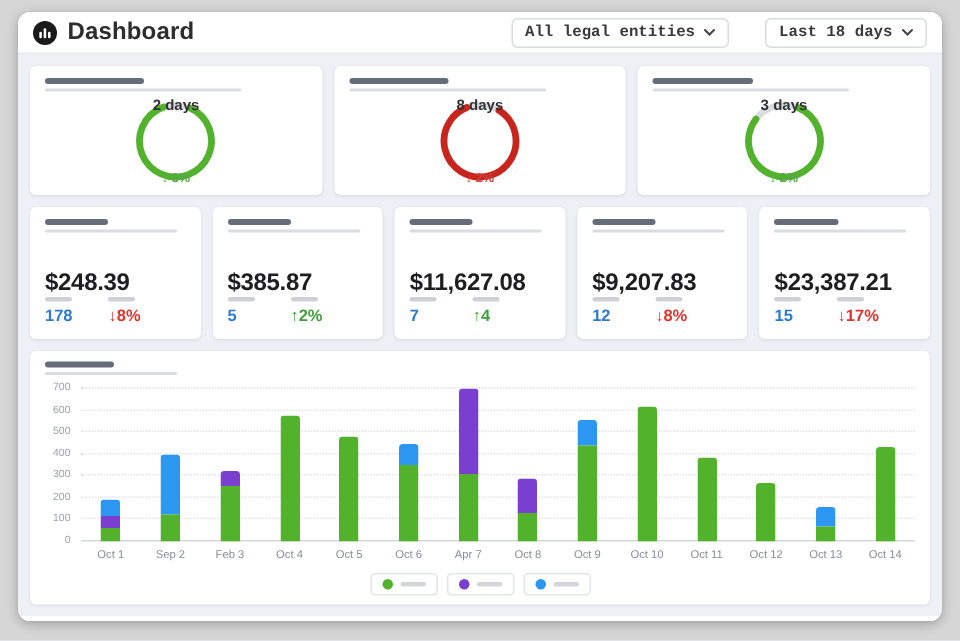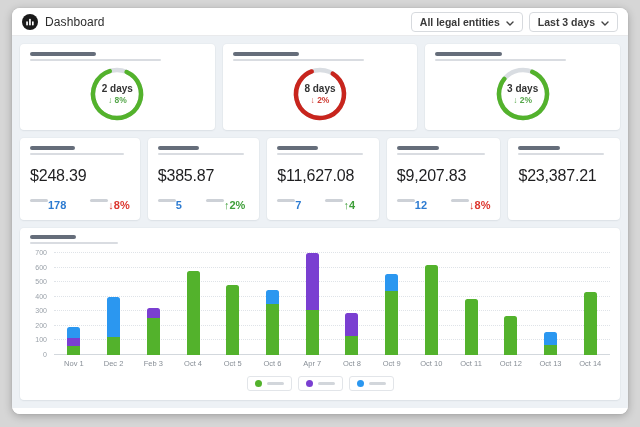--- a/index.html
+++ b/index.html
@@ -9,50 +9,50 @@
     position:absolute; left:12px; top:8px; right:12px; bottom:13px;
     background:#fff; border-radius:8px; overflow:hidden;
     box-shadow:0 2px 8px rgba(0,0,0,.25), 0 0 1px rgba(0,0,0,.2);
     display:flex; flex-direction:column;
   }
   
   .hdr { height:28px; flex:0 0 28px; display:flex; align-items:center; justify-content:space-between;
          padding:0 10px; border-bottom:1px solid #e9eaec; background:#fff; }
   .hdr-left { display:flex; align-items:center; gap:7px; }
   .logo { width:16px; height:16px; border-radius:50%; background:#1a1a1a; display:flex; align-items:center; justify-content:center; }
-  .title { font-size:12px; font-weight:400; color:#2d2d2d; letter-spacing:.1px; }
-  .hdr-right { display:flex; gap:6px; }
+  .title { font-size:16px; font-weight:700; color:#2d2d2d; letter-spacing:.1px; }
+  .hdr-right { display:flex; gap:24px;font-family:Liberation Mono, monospace; }
   .filter-btn { display:flex; align-items:center; gap:6px; background:#fff; border:1px solid #d7dade;
                 border-radius:4px; padding:3px 8px; font-family:inherit; font-size:10.5px; font-weight:600; color:#3a3a3a; cursor:pointer; }
   .chev { display:block; }
   
   .main { flex:1 1 auto; background:#edf1f5; padding:8px; display:flex; flex-direction:column; gap:8px; }
   .spacer { flex:0 0 6px; background:#fff; }
   .card { background:#fff; border-radius:4px; box-shadow:0 1px 2px rgba(20,30,50,.06), 0 0 0 1px rgba(20,30,50,.02); }
   .row1 { display:grid; grid-template-columns:repeat(3,1fr); gap:8px; flex:0 0 86px; }
   .row2 { display:grid; grid-template-columns:repeat(5,1fr); gap:8px; flex:0 0 82px; }
   .chart-card { flex:1 1 auto; padding:7px 10px 6px; display:flex; flex-direction:column; }
   
   .sk-title { display:flex; flex-direction:column; gap:3px; }
   .sk-dark { height:4px; background:#656d7a; border-radius:2px; }
   .sk-light { height:2px; background:#d9dce1; border-radius:1px; }
   .sk-mini { width:18px; height:3px; background:#cdd1d7; border-radius:1.5px; margin-bottom:4px; }
   
   .donut-card { padding:8px 10px 4px; display:flex; flex-direction:column; }
   .donut-card .sk-dark { width:38%; } .donut-card .sk-light { width:75%; }
   .donut-wrap { position:relative; align-self:center; width:58px; height:58px; margin-top:4px; }
-  .donut-center { position:absolute; inset:0; display:flex; flex-direction:column; align-items:center; justify-content:center; gap:1px; }
+  .donut-center { position:absolute; inset:0; display:flex; flex-direction:column; align-items:center; justify-content:space-between; gap:1px; }
   .donut-value { font-size:10px; font-weight:700; color:#333; }
   .donut-change { font-size:8.5px; font-weight:700; }
   
   .stat-card { padding:8px 10px; display:flex; flex-direction:column; }
   .stat-card .sk-dark { width:45%; } .stat-card .sk-light { width:94%; }
-  .stat-amount { font-size:16px; font-weight:400; color:#1e1e20; letter-spacing:-.2px; margin-top:12px; }
+  .stat-amount { font-size:16px; font-weight:700; color:#1e1e20; letter-spacing:-.2px; margin-top:25px; }
   .stat-bottom { display:flex; gap:24px; margin-top:auto; padding-bottom:1px; }
-  .stat-col { display:flex; }
+  .stat-col { display:flex; flex-direction:column; }
   .stat-count { font-size:11px; font-weight:700; }
   .stat-change { font-size:11px; font-weight:700; }
   
   .chart-card .sk-dark { width:46px; } .chart-card .sk-light { width:88px; }
   .chart { display:flex; margin-top:9px; }
   .y-axis { flex:0 0 24px; position:relative; }
   .plot { flex:1 1 auto; position:relative; }
   .y-lab { position:absolute; right:7px; font-size:7px; color:#9aa1a9; }
   .gridline { position:absolute; left:0; right:0; height:0; border-top:1px dotted #dfe3e8; }
   .gridline.zero { border-top:1px solid #d3d8dd; }
@@ -86,21 +86,21 @@
       <span class="title">Dashboard</span>
     </div>
     <div class="hdr-right" id="filters">
         <button class="filter-btn">
           <span>All legal entities</span>
           <span class="chev"><svg width="8" height="5" viewBox="0 0 8 5">
               <path d="M1 1l3 3 3-3" fill="none" stroke="#444" stroke-width="1.4" stroke-linecap="round"></path>
             </svg></span>
         </button>
         <button class="filter-btn">
-          <span>Last 3 days</span>
+          <span>Last 18 days</span>
           <span class="chev"><svg width="8" height="5" viewBox="0 0 8 5">
               <path d="M1 1l3 3 3-3" fill="none" stroke="#444" stroke-width="1.4" stroke-linecap="round"></path>
             </svg></span>
         </button>
       </div>
   </div>
 
   <div class="main">
     <section class="row1" id="donutRow">
         <div class="card donut-card">
@@ -211,20 +211,30 @@
               <div class="stat-change" style="color: rgb(220, 54, 46);">↓8%</div>
             </div>
           </div>
         </div>
         <div class="card stat-card">
           <div class="sk-title">
             <div class="sk-dark"></div>
             <div class="sk-light"></div>
           </div>
           <div class="stat-amount">$23,387.21</div>
+          <div class="stat-bottom">
+            <div class="stat-col">
+              <div class="sk-mini"></div>
+              <div class="stat-count" style="color: rgb(45, 123, 209);">15</div>
+            </div>
+            <div class="stat-col">
+              <div class="sk-mini"></div>
+              <div class="stat-change" style="color: rgb(220, 54, 46);">↓17%</div>
+            </div>
+          </div>
         </div>
       </section>
     <section class="card chart-card">
       <div class="sk-title">
         <div class="sk-dark"></div>
         <div class="sk-light"></div>
       </div>
       <div class="chart" id="chart">
           <div class="y-axis" style="height: 102px;">
             <div class="y-lab" style="bottom: -3px;">0</div>
@@ -322,22 +332,22 @@
               </div>
               <div class="bar-cell">
                 <div class="bar-stack">
                   <div class="bar-seg" style="height: 63.3857px; background: rgb(83, 178, 44);"></div>
                 </div>
               </div>
             </div>
           </div>
         </div>
       <div class="x-axis" id="xAxis">
-          <div class="x-lab">Nov 1</div>
-          <div class="x-lab">Dec 2</div>
+          <div class="x-lab">Oct 1</div>
+          <div class="x-lab">Sep 2</div>
           <div class="x-lab">Feb 3</div>
           <div class="x-lab">Oct 4</div>
           <div class="x-lab">Oct 5</div>
           <div class="x-lab">Oct 6</div>
           <div class="x-lab">Apr 7</div>
           <div class="x-lab">Oct 8</div>
           <div class="x-lab">Oct 9</div>
           <div class="x-lab">Oct 10</div>
           <div class="x-lab">Oct 11</div>
           <div class="x-lab">Oct 12</div>

